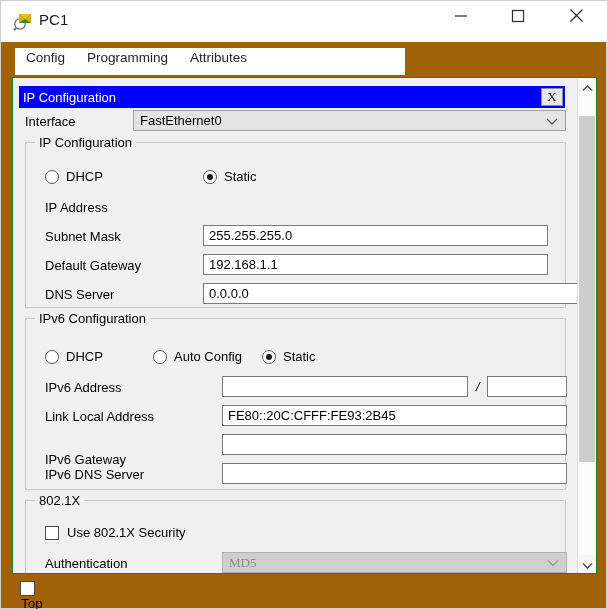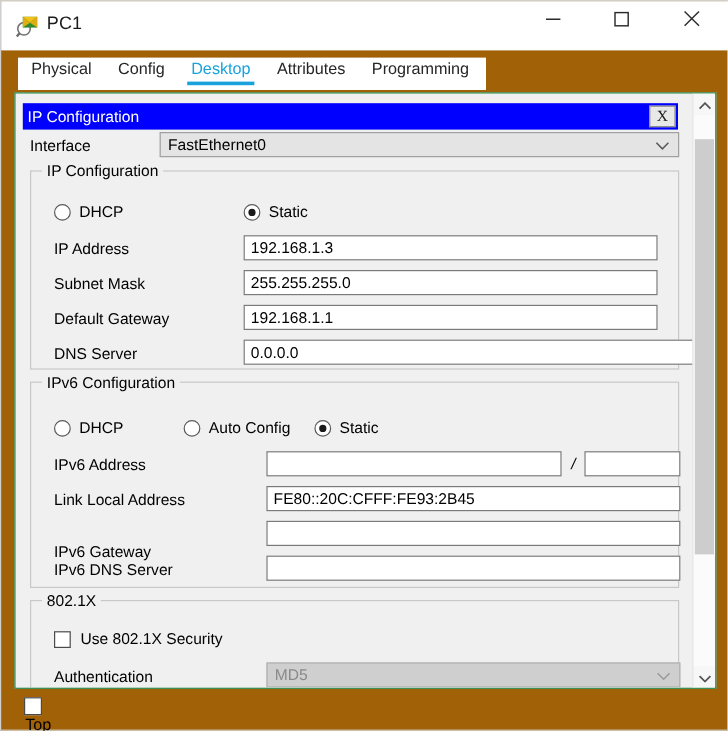--- a/index.html
+++ b/index.html
@@ -288,20 +288,21 @@
   .combo-disabled {
     position: absolute;
     box-sizing: border-box;
     height: 21px;
     background: #cfcfcf;
     border: 1px solid #b0b0b0;
     font-size: 13px;
     color: #8a8a8a;
     display: flex;
     align-items: center;
+    font-family: Liberation Serif, serif;
   }
   .combo-disabled .sel-value { margin-left: 6px; }
 
   
   #vscroll {
     position: absolute;
     right: 0; top: 0;
     width: 18px;
     height: 495px;
     background: #f7f7f7;
@@ -395,25 +396,23 @@
       <span class="glyph">
         <svg width="15" height="15" viewBox="0 0 15 15">
           <line x1="1.5" y1="1.5" x2="13.5" y2="13.5" stroke="#2b2b2b" stroke-width="1.2"></line>
           <line x1="13.5" y1="1.5" x2="1.5" y2="13.5" stroke="#2b2b2b" stroke-width="1.2"></line>
         </svg>
       </span>
     </button>
   </div>
 
   <div id="tabstrip">
-    <button class="tab">Physical</button>
     <button class="tab">Config</button>
-    <button class="tab active">Desktop</button>
+    <button class="tab">Programming</button>
     <button class="tab">Attributes</button>
-    <button class="tab">Programming</button>
   </div>
 
   <div id="content-frame">
 
     <div id="scroll-viewport">
       <div id="panel-inner">
 
         <div id="ipconf-caption">
           <span id="ipconf-caption-text">IP Configuration</span>
           <button id="ipconf-close">X</button>
@@ -435,23 +434,20 @@
           <button class="radio" style="left:19px; top:26px;">
             <span class="dot"></span>
             <span class="rlabel">DHCP</span>
           </button>
           <button class="radio checked" style="left:177px; top:26px;">
             <span class="dot"></span>
             <span class="rlabel">Static</span>
           </button>
 
           <span class="field-label" style="left:19px; top:57px;">IP Address</span>
-          <div class="text-input" style="left:177px; top:53px; width:345px;">
-            <span class="txt">192.168.1.3</span>
-          </div>
 
           <span class="field-label" style="left:19px; top:86px;">Subnet Mask</span>
           <div class="text-input" style="left:177px; top:82px; width:345px;">
             <span class="txt">255.255.255.0</span>
           </div>
 
           <span class="field-label" style="left:19px; top:115px;">Default Gateway</span>
           <div class="text-input" style="left:177px; top:111px; width:345px;">
             <span class="txt">192.168.1.1</span>
           </div>

